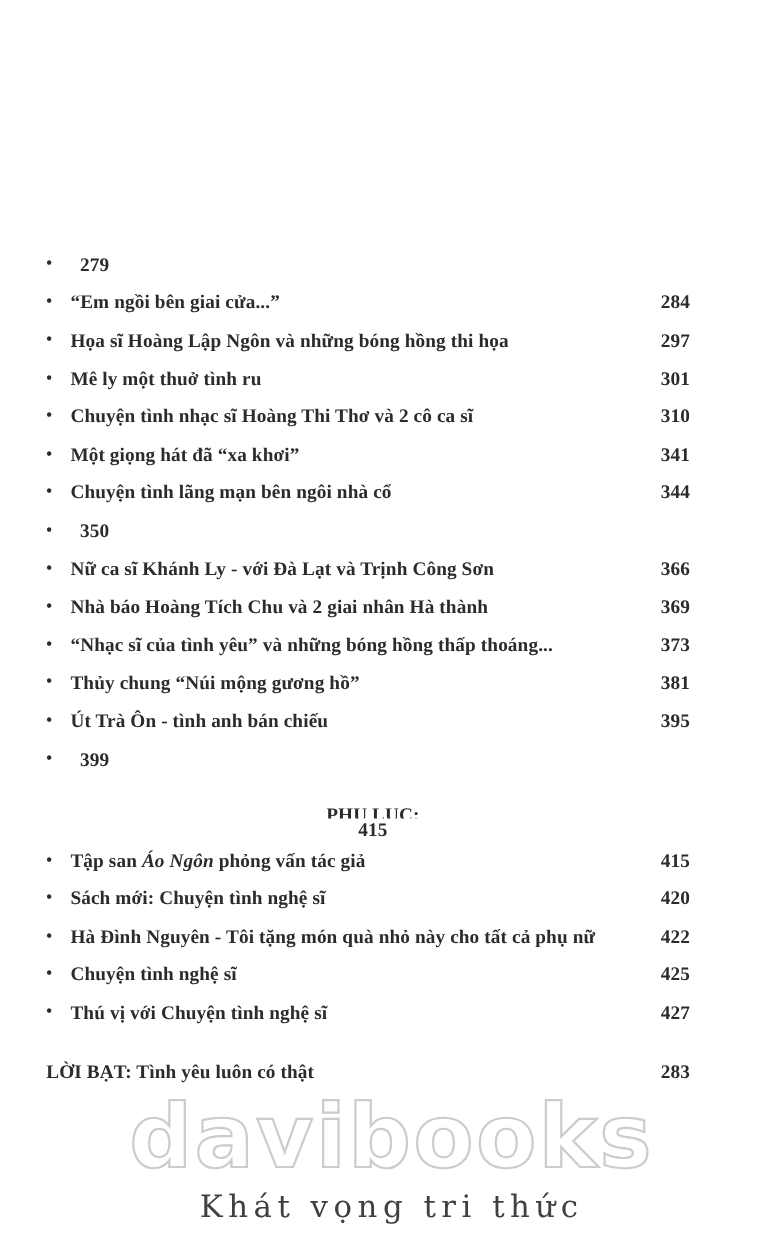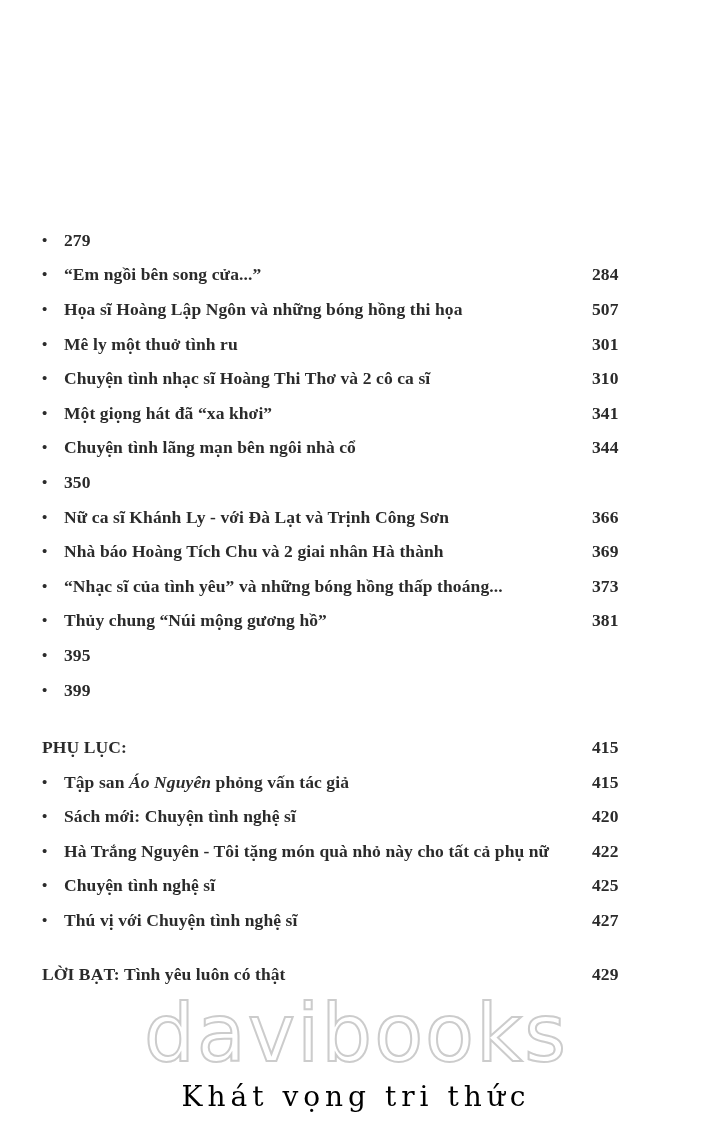--- a/index.html
+++ b/index.html
@@ -40,72 +40,72 @@
   }
   .label {
     flex: 1 1 auto;
     white-space: nowrap;
     overflow: hidden;
   }
   .label .italic { font-style: italic; }
   .page-num {
     flex-shrink: 0;
     min-width: 44px;
-    text-align: left;
-  }
-  .heading-row { margin-top: 23px; }
+    text-align: center;
+  }
+  .heading-row { margin-top: 23px; flex-direction: column; }
   .epilogue-row { margin-top: 19px; gap: 16px; }
   .watermark {
     position: absolute;
     left: 0;
     right: 0;
     top: 988px;
     text-align: center;
     pointer-events: none;
   }
   .wm-brand {
     font-family: "DejaVu Sans", sans-serif;
-    font-weight: normal;
+    font-weight: bold;
     font-size: 80px;
     line-height: 92px;
     color: transparent;
     -webkit-text-stroke: 2px #cccccc;
     letter-spacing: 2px;
   }
   @supports not (-webkit-text-stroke: 2px #ccc) {
     .wm-brand { color: #d9d9d9; }
   }
   .wm-tagline {
     font-family: "DejaVu Serif", serif;
     font-size: 28px;
     line-height: 34px;
-    color: #000000;
+    color: #404040;
     letter-spacing: 5px;
   }
 </style>
 </head>
 <body>
 
 <div class="page">
   <div class="toc">
 
     <div id="main-list">
         <div class="toc-row">
           <span class="bullet">•</span>
           <span class="page-num">279</span>
         </div>
         <div class="toc-row">
           <span class="bullet">•</span>
-          <span class="label">“Em ngồi bên song cửa...”</span>
+          <span class="label">“Em ngồi bên giai cửa...”</span>
           <span class="page-num">284</span>
         </div>
         <div class="toc-row">
           <span class="bullet">•</span>
           <span class="label">Họa sĩ Hoàng Lập Ngôn và những bóng hồng thi họa</span>
-          <span class="page-num">507</span>
+          <span class="page-num">297</span>
         </div>
         <div class="toc-row">
           <span class="bullet">•</span>
           <span class="label">Mê ly một thuở tình ru</span>
           <span class="page-num">301</span>
         </div>
         <div class="toc-row">
           <span class="bullet">•</span>
           <span class="label">Chuyện tình nhạc sĩ Hoàng Thi Thơ và 2 cô ca sĩ</span>
           <span class="page-num">310</span>
@@ -139,64 +139,65 @@
           <span class="label">“Nhạc sĩ của tình yêu” và những bóng hồng thấp thoáng...</span>
           <span class="page-num">373</span>
         </div>
         <div class="toc-row">
           <span class="bullet">•</span>
           <span class="label">Thủy chung “Núi mộng gương hồ”</span>
           <span class="page-num">381</span>
         </div>
         <div class="toc-row">
           <span class="bullet">•</span>
+          <span class="label">Út Trà Ôn - tình anh bán chiếu</span>
           <span class="page-num">395</span>
         </div>
         <div class="toc-row">
           <span class="bullet">•</span>
           <span class="page-num">399</span>
         </div>
       </div>
 
     <div class="toc-row heading-row">
       <span class="label">PHỤ LỤC:</span>
       <span class="page-num">415</span>
     </div>
 
     <div id="appendix-list">
         <div class="toc-row">
           <span class="bullet">•</span>
-          <span class="label"><span>Tập san </span><span class="italic">Áo Nguyên</span><span> phỏng vấn tác giả</span></span>
+          <span class="label"><span>Tập san </span><span class="italic">Áo Ngôn</span><span> phỏng vấn tác giả</span></span>
           <span class="page-num">415</span>
         </div>
         <div class="toc-row">
           <span class="bullet">•</span>
           <span class="label">Sách mới: Chuyện tình nghệ sĩ</span>
           <span class="page-num">420</span>
         </div>
         <div class="toc-row">
           <span class="bullet">•</span>
-          <span class="label">Hà Trắng Nguyên - Tôi tặng món quà nhỏ này cho tất cả phụ nữ</span>
+          <span class="label">Hà Đình Nguyên - Tôi tặng món quà nhỏ này cho tất cả phụ nữ</span>
           <span class="page-num">422</span>
         </div>
         <div class="toc-row">
           <span class="bullet">•</span>
           <span class="label">Chuyện tình nghệ sĩ</span>
           <span class="page-num">425</span>
         </div>
         <div class="toc-row">
           <span class="bullet">•</span>
           <span class="label">Thú vị với Chuyện tình nghệ sĩ</span>
           <span class="page-num">427</span>
         </div>
       </div>
 
     <div class="toc-row epilogue-row">
       <span class="label">LỜI BẠT: Tình yêu luôn có thật</span>
-      <span class="page-num">429</span>
+      <span class="page-num">283</span>
     </div>
 
   </div>
 
   <div class="watermark">
     <div class="wm-brand">davibooks</div>
     <div class="wm-tagline">Khát vọng tri thức</div>
   </div>
 </div>
 

